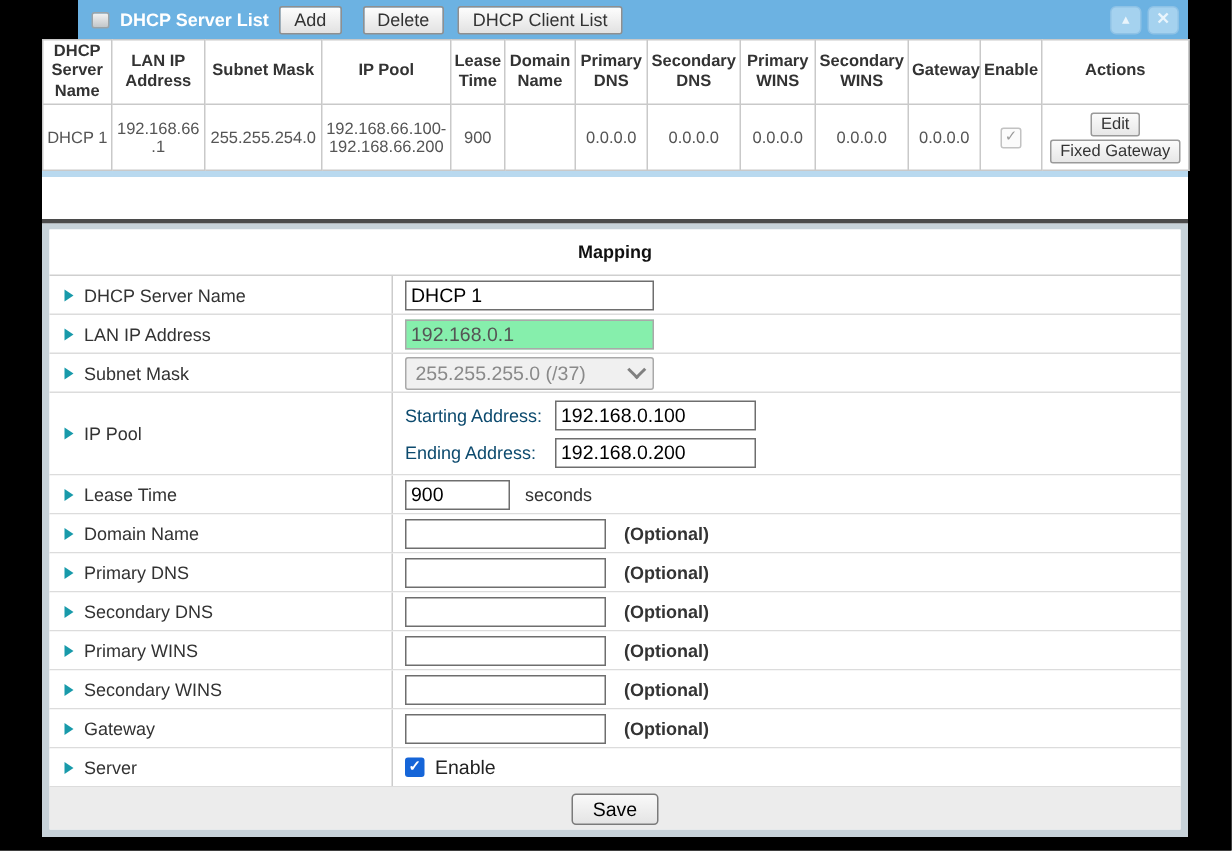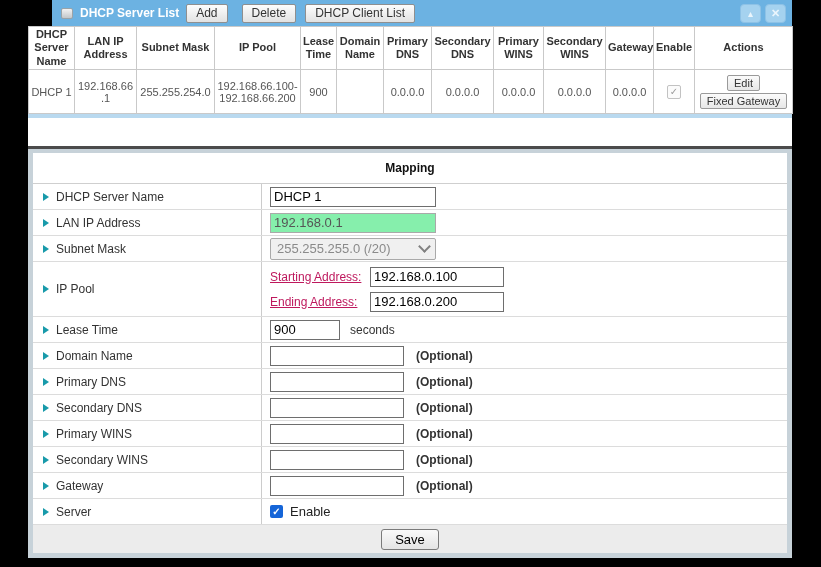--- a/index.html
+++ b/index.html
@@ -57,21 +57,21 @@
   .txt{height:18px;border:1px solid #6e6e6e;font-size:13px;color:#000;padding:0 3px;width:158px;
     font-family:"Liberation Sans",sans-serif;background:#fff;box-sizing:content-box;}
   .txt:disabled,.txt.dis{background:#86efac;border-color:#a9a9a9;color:#555;}
   .sel{width:152px;height:20px;background:#f0f0f0;border:1px solid #a9a9a9;border-radius:2px;
     color:#8a8a8a;font-size:13px;display:flex;align-items:center;justify-content:space-between;
     padding:0 6px;cursor:default;}
   .chev{width:7px;height:7px;border-left:2px solid #808080;border-bottom:2px solid #808080;
     transform:rotate(-45deg);margin-top:-4px;}
   .pool-col{display:flex;flex-direction:column;gap:5px;}
   .pool-line{display:flex;align-items:center;}
-  .pool-line .plabel{width:100px;font-size:12px;color:#be185d;text-decoration:underline;}
+  .pool-line .plabel{width:100px;font-size:12px;color:#0c4a6e;}
   .txt.pool{width:126px;}
   .txt.lease{width:62px;}
   .txt.opt{width:126px;}
   .suffix{font-size:12px;color:#333;margin-left:10px;}
   .note{font-size:12px;color:#333;margin-left:12px;font-weight:bold;}
   .chk-on{width:13px;height:13px;background:#1565d8;border-radius:2px;color:#fff;font-size:10px;
     font-weight:bold;line-height:13px;text-align:center;margin-right:7px;cursor:pointer;flex:0 0 auto;}
   .chk-label{font-size:13px;color:#222;}
 
   .cfooter{height:28px;background:#ececec;display:flex;align-items:center;justify-content:center;}
@@ -186,21 +186,21 @@
       </div>
     </div>
 
     <div class="crow std">
       <div class="citem">
             <span class="arrow"></span>
         <span class="ilabel">Subnet Mask</span>
           </div>
       <div class="csetting">
         <div class="sel">
-          <span>255.255.255.0 (/20)</span>
+          <span>255.255.255.0 (/37)</span>
           <span class="chev"></span>
         </div>
       </div>
     </div>
 
     <div class="crow pool">
       <div class="citem">
             <span class="arrow"></span>
         <span class="ilabel">IP Pool</span>
           </div>

